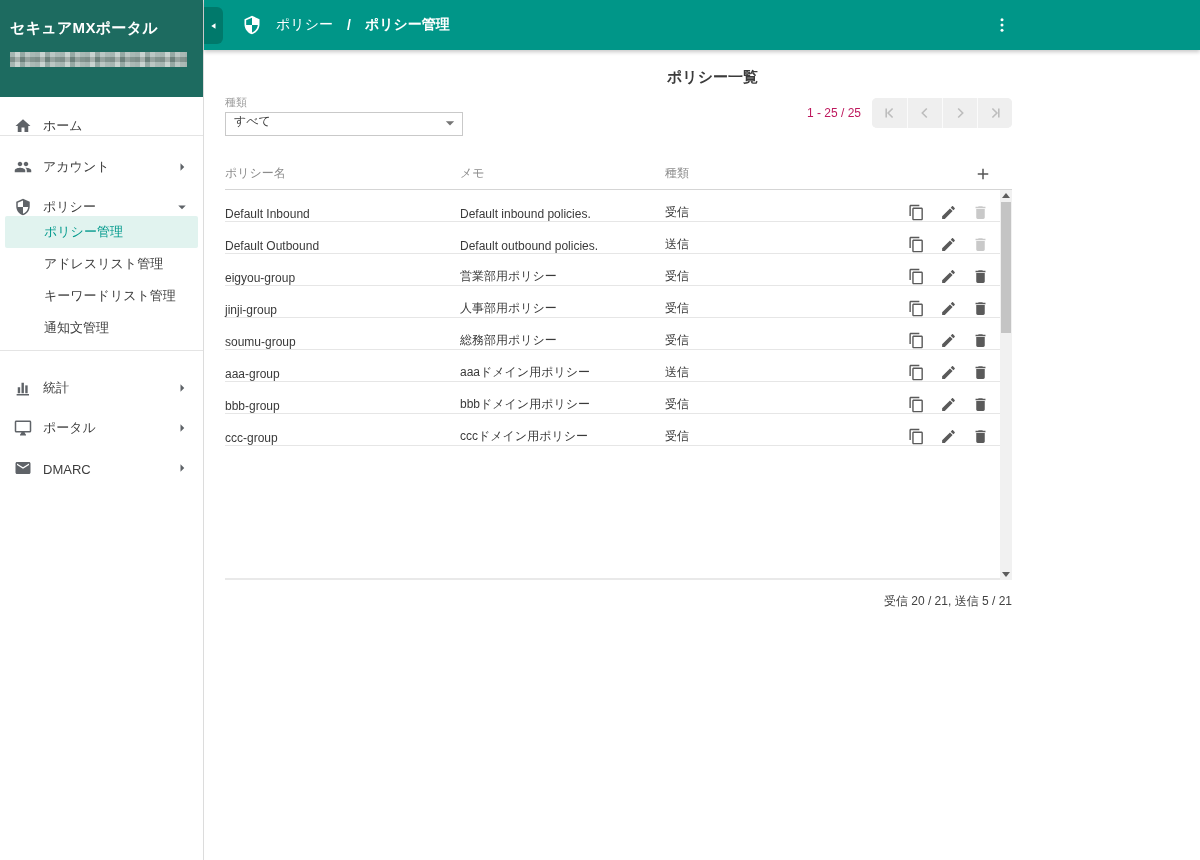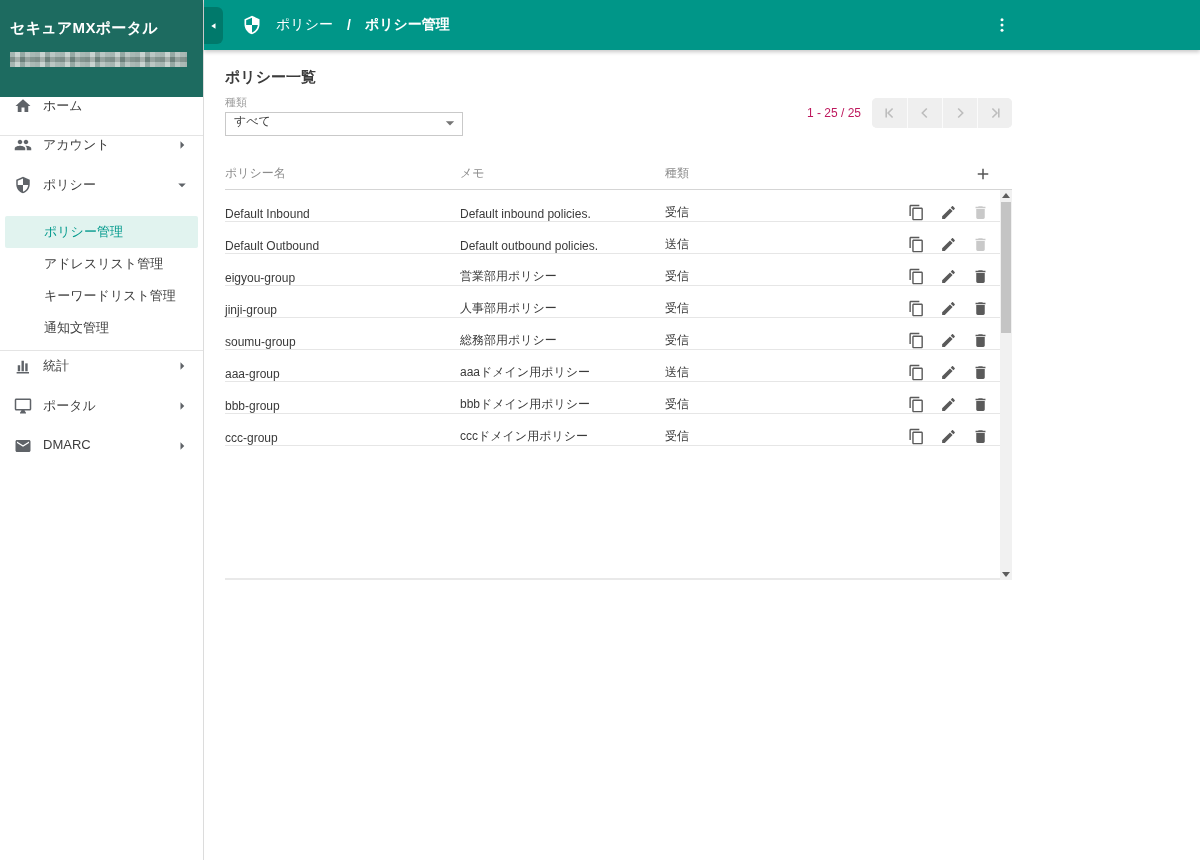--- a/index.html
+++ b/index.html
@@ -10,21 +10,21 @@
   
   .sidebar { width:204px; flex:none; background:#fff; border-right:1px solid #dcdcdc; }
   .logo-block { height:97px; background:#1d6b60; padding:19px 10px 0 10px; }
   .logo-title { color:#fff; font-weight:bold; font-size:15px; letter-spacing:.3px; }
   .redacted { margin-top:14px; height:15px; width:177px;
     background:
       repeating-linear-gradient(0deg, rgba(255,255,255,.20) 0 5px, rgba(0,0,0,.12) 5px 10px),
       repeating-linear-gradient(90deg,#8fa29d 0 5px,#bcc8c4 5px 10px,#7c938d 10px 15px,#aab9b5 15px 20px,#95a8a3 20px 25px);
   }
   .nav { padding:0; }
-  .nav-item { height:40px; display:flex; align-items:flex-start; padding:0 12px 0 14px;
+  .nav-item { height:40px; display:flex; align-items:flex-end; padding:0 12px 0 14px;
               font-size:13px; color:#3d3d3d; cursor:pointer; }
   .nav-item.first { height:38px; }
   .nav-item .nicon { width:18px; height:18px; color:#5f6368; flex:none; }
   .nav-item .nlabel { margin-left:11px; flex:1; }
   .nav-item .chev { width:18px; height:18px; color:#5f6368; flex:none; }
   .nav-divider { border-top:1px solid #e4e4e4; height:0; }
   .nav-divider.gap { margin-top:6px; margin-bottom:6px; }
   .sub-item { height:32px; display:flex; align-items:center; margin:0 5px; padding-left:39px;
               font-size:13px; color:#3d3d3d; cursor:pointer; border-radius:2px; }
   .sub-item.active { background:#e1f3ef; color:#00998c; }
@@ -39,21 +39,21 @@
   .breadcrumb { display:flex; align-items:center; margin-left:38px; gap:14px; }
   .bc-shield { width:20px; height:20px; color:#fff; }
   .bc-parent { font-size:14px; }
   .bc-sep { font-size:14px; font-weight:bold; }
   .bc-current { font-size:14px; font-weight:bold; }
   .kebab { position:absolute; left:789px; top:13px; width:18px; height:24px;
            display:flex; align-items:center; justify-content:center; cursor:pointer; }
 
   
   .content { padding:16px 0 0 21px; position:relative; background:#fff; flex:1; }
-  .page-title { font-size:15px; font-weight:600; color:#3b3b3b; line-height:22px; margin:0; }
+  .page-title { font-size:15px; font-weight:600; color:#3b3b3b; line-height:22px; margin:0;text-align:center; }
   .filter-row { width:787px; margin-top:8px; display:flex; justify-content:space-between; align-items:flex-start; }
   .filter-label { font-size:11px; color:#9a9a9a; line-height:13px; display:block; }
   .select { width:238px; height:24px; margin-top:3px; border:1px solid #c9c9c9; background:#fff;
             display:flex; align-items:flex-start; justify-content:space-between; padding:0 2px 0 8px;
             font-size:12px; color:#3b3b3b; cursor:pointer; }
   .select .dd { width:20px; height:20px; color:#757575; }
   .pagination { display:flex; align-items:center; gap:11px; margin-top:2px; }
   .page-info { font-size:12px; color:#be185d; }
   .pager { display:flex; background:#efefef; border-radius:5px; overflow:hidden; }
   .pager .pbtn { width:35px; height:30px; border:none; background:#efefef; padding:0; margin:0;
@@ -477,15 +477,16 @@
           <div class="vs-up">
               <div class="tri-up"></div>
             </div>
           <div class="vs-thumb"></div>
           <div class="vs-down">
               <div class="tri-down"></div>
             </div>
         </div>
       </div>
 
+      <div class="footer-status">受信 20 / 21, 送信 5 / 21</div>
     </div>
   </div>
 </div>
 
 </body></html>

